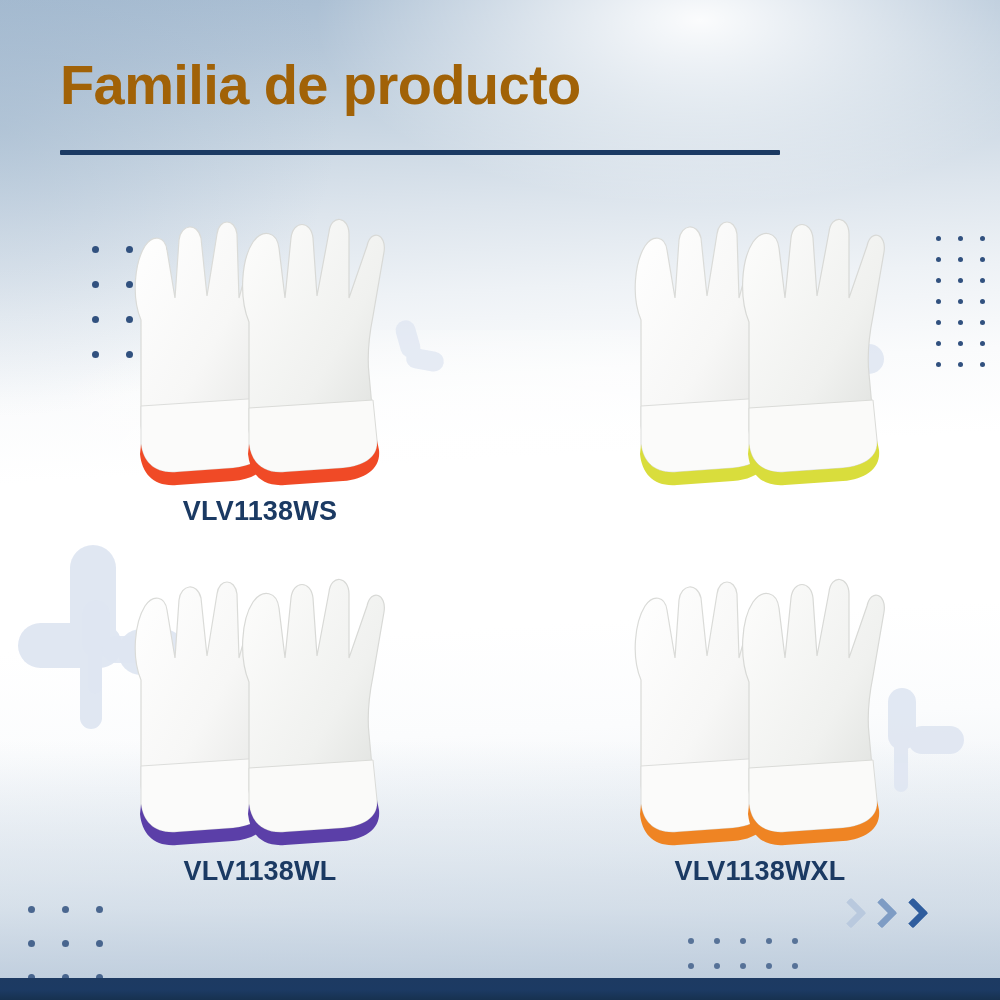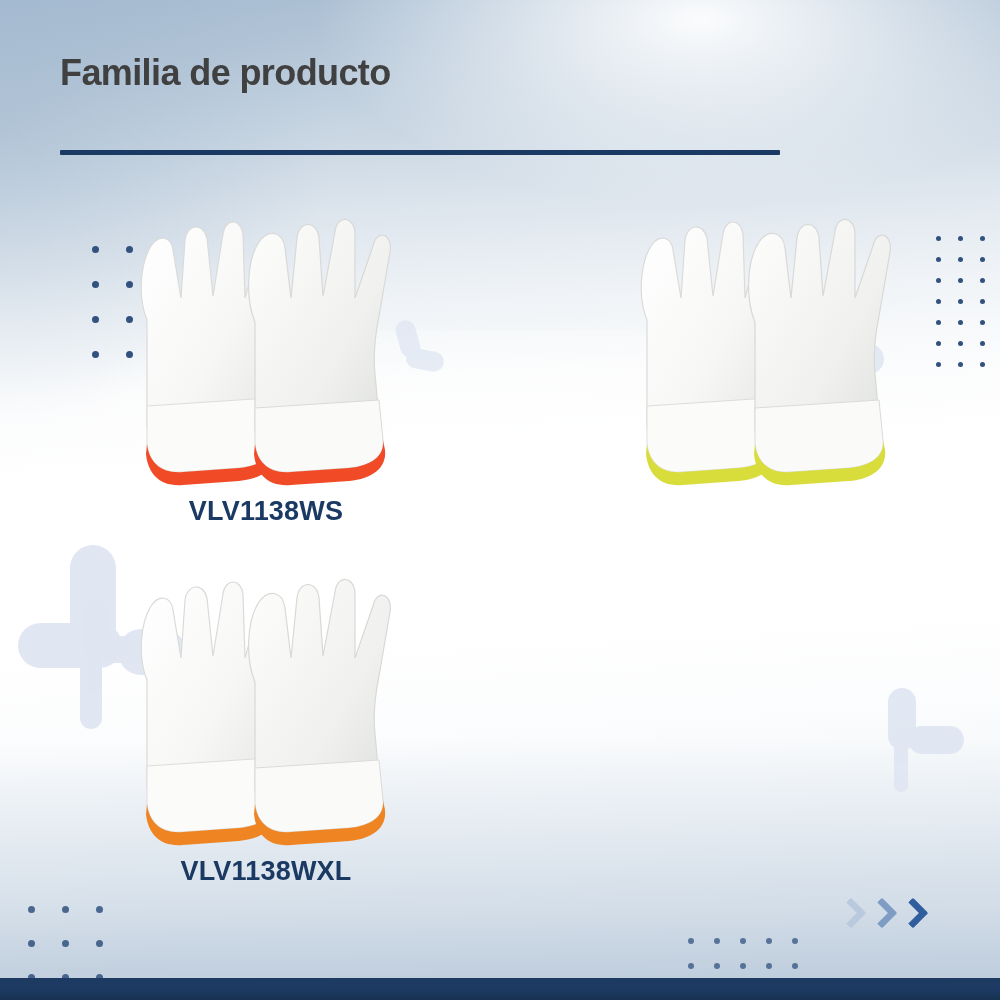--- a/index.html
+++ b/index.html
@@ -63,24 +63,24 @@
     position: absolute;
     left: 0; bottom: 0;
     width: 1000px; height: 22px;
     background: linear-gradient(180deg, #1d3a62 0%, #1c3a63 55%, #17314f 100%);
   }
 
   
   .title {
     position: absolute;
     left: 60px; top: 52px;
-    font-size: 36px;
+    font-size: 56px;
     font-weight: 700;
     letter-spacing: -0.6px;
-    color: #404040;
+    color: #a16207;
     white-space: nowrap;
   }
   .title-rule {
     position: absolute;
     left: 60px; top: 150px;
     width: 720px; height: 5px;
     background: #1b3a63;
     border-radius: 1px;
   }
 
@@ -168,21 +168,21 @@
     transform: rotate(45deg);
     border-radius: 2px;
   }
   .chev-1 { color: #b9c9de; }
   .chev-2 { color: #7e9cc4; }
   .chev-3 { color: #2f5d9e; }
 
   
   .grid {
     position: absolute;
-    left: 16px; top: 200px;
+    left: 10px; top: 200px;
     width: 840px;
     display: grid;
     grid-template-columns: 500px 500px;
     grid-template-rows: 360px 360px;
   }
   .card {
     position: relative;
     display: flex;
     flex-direction: column;
     align-items: center;
@@ -389,20 +389,55 @@
             <path d="M28 214 L152 206 L156 246 C158 262 144 272 122 274 L64 278
                      C42 280 30 268 28 250 Z" fill="#fafaf9" stroke="#dadbd8" stroke-width="1"></path>
             <path d="M28 250 C30 268 42 280 64 278 L122 274 C144 272 158 262 156 246
                      L158 256 C160 274 145 285 122 287 L64 291
                      C41 293 29 280 27 260 Z" fill="var(--cuff2)"></path>
           </g>
         </svg>
       </div>
     </div>
 
+    <div class="card">
+      <div class="glove-wrap">
+        <svg class="glove-svg" viewBox="0 0 330 290">
+          <g transform="translate(6,0)">
+            <path d="M40 120 C30 96 34 62 44 46 C52 34 64 36 66 50 L74 98
+                     L78 40 C80 24 96 22 100 38 L106 96
+                     L116 34 C118 18 134 18 136 34 L138 98
+                     L152 48 C156 32 170 36 168 52 L160 112
+                     C158 130 156 150 158 168 L162 214
+                     C164 236 150 250 128 252 L74 256
+                     C52 258 42 246 40 226 Z" fill="url(#gw1)" stroke="#dadbd8" stroke-width="1.2"></path>
+            <path d="M40 206 L162 198 L166 240 C168 256 154 266 132 268 L76 272
+                     C54 274 42 262 40 244 Z" fill="#fbfbfa" stroke="#dcdddb" stroke-width="1"></path>
+            <path d="M40 244 C42 262 54 274 76 272 L132 268 C154 266 168 256 166 240
+                     L168 250 C170 268 155 279 132 281 L76 285
+                     C53 287 41 274 39 254 Z" fill="var(--cuff3)"></path>
+          </g>
+          <g transform="translate(126,-6)">
+            <path d="M28 128 C18 104 20 66 32 48 C42 34 56 38 58 54 L64 104
+                     L70 44 C72 26 90 26 92 44 L96 102
+                     L108 38 C110 20 128 22 128 40 L128 104
+                     L146 52 C150 34 166 40 163 58 L152 122
+                     C148 142 146 162 148 180 L152 224
+                     C154 246 140 260 118 262 L62 266
+                     C40 268 30 256 28 236 Z" fill="url(#gw1b)" stroke="#d8d9d6" stroke-width="1.2"></path>
+            <path d="M28 214 L152 206 L156 246 C158 262 144 272 122 274 L64 278
+                     C42 280 30 268 28 250 Z" fill="#fafaf9" stroke="#dadbd8" stroke-width="1"></path>
+            <path d="M28 250 C30 268 42 280 64 278 L122 274 C144 272 158 262 156 246
+                     L158 256 C160 274 145 285 122 287 L64 291
+                     C41 293 29 280 27 260 Z" fill="var(--cuff3)"></path>
+          </g>
+        </svg>
+      </div>
+      <div class="card-label">VLV1138WL</div>
+    </div>
 
     <div class="card">
       <div class="glove-wrap">
         <svg class="glove-svg" viewBox="0 0 330 290">
           <g transform="translate(6,0)">
             <path d="M40 120 C30 96 34 62 44 46 C52 34 64 36 66 50 L74 98
                      L78 40 C80 24 96 22 100 38 L106 96
                      L116 34 C118 18 134 18 136 34 L138 98
                      L152 48 C156 32 170 36 168 52 L160 112
                      C158 130 156 150 158 168 L162 214

